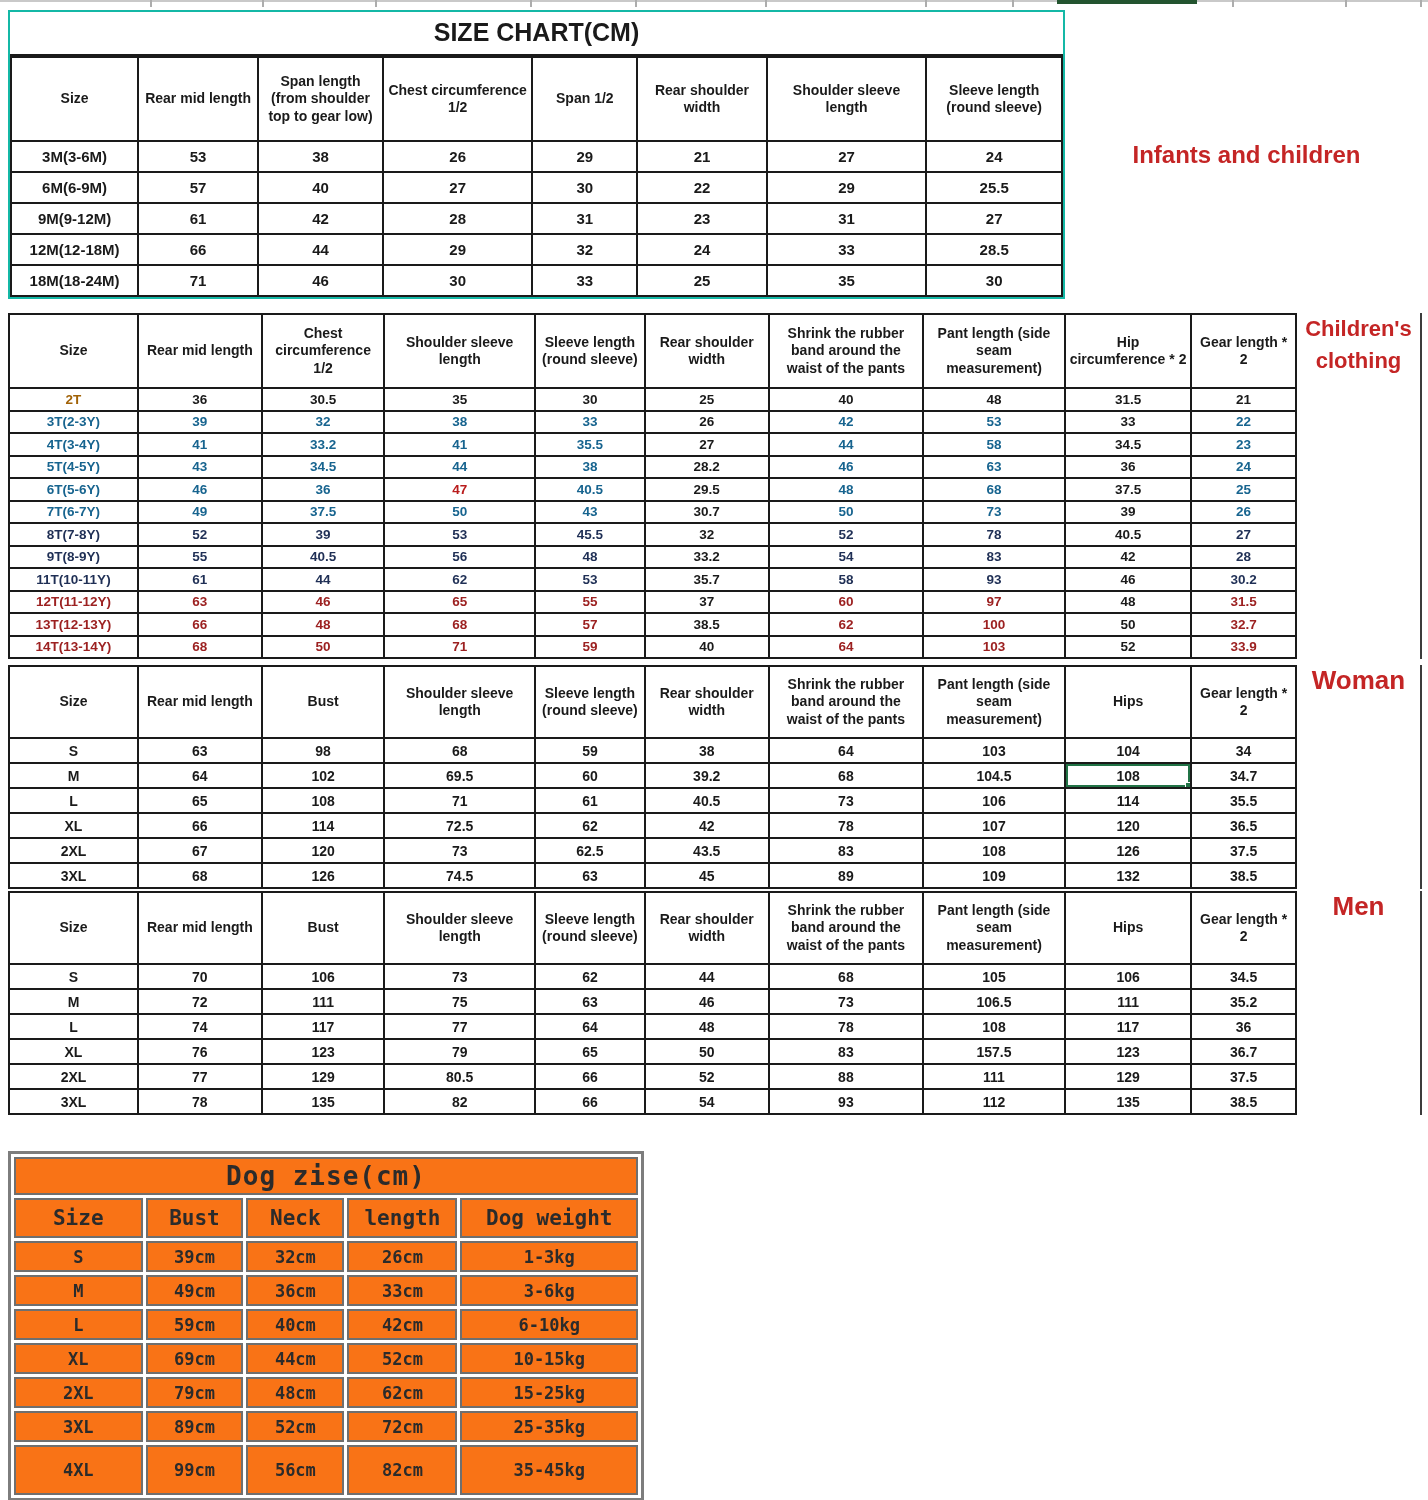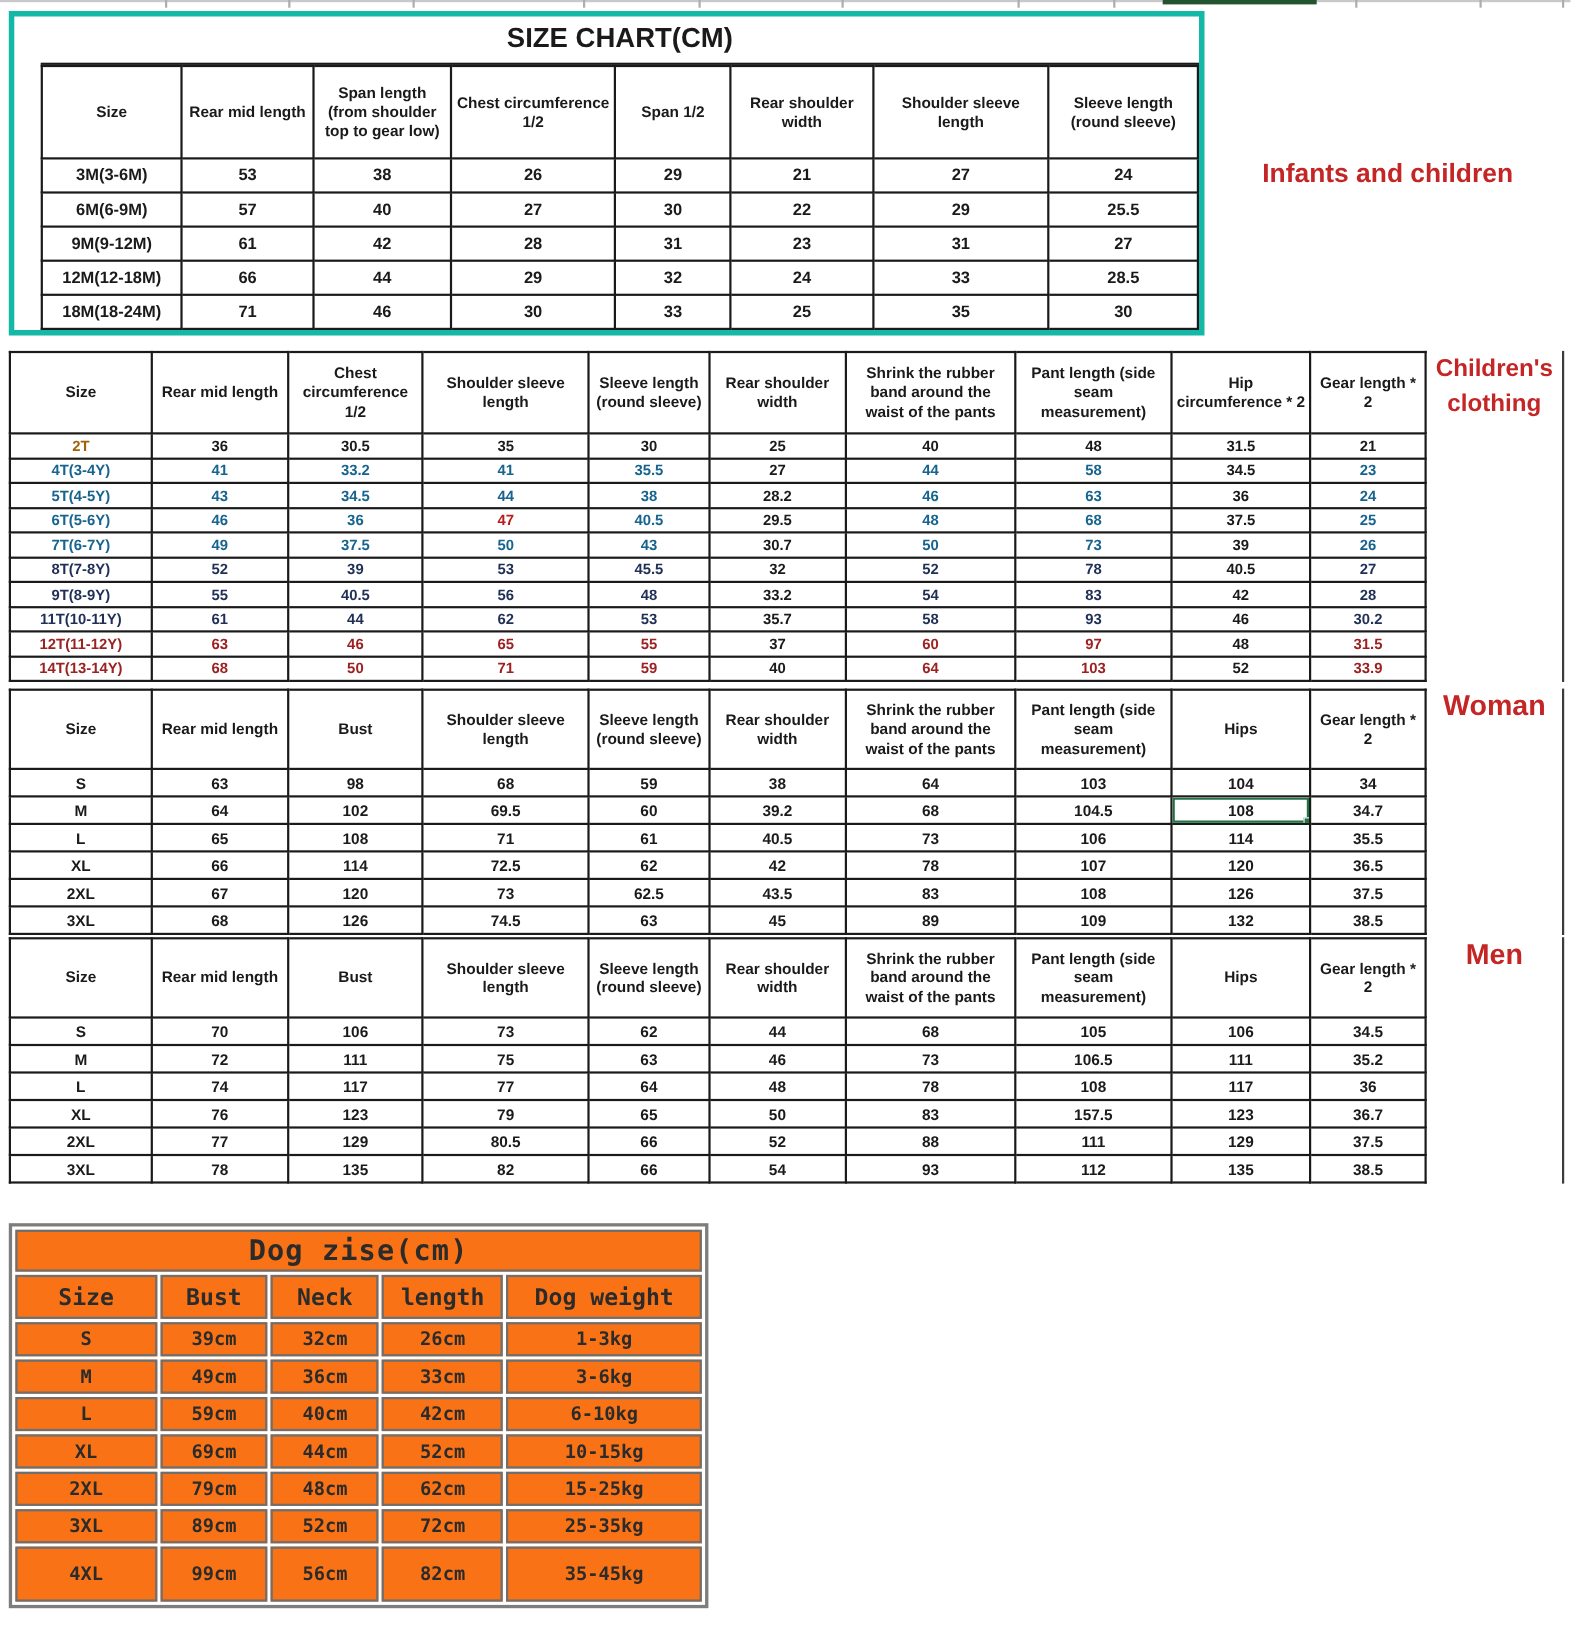--- a/index.html
+++ b/index.html
@@ -12,21 +12,21 @@
   .tick { position:absolute; top:0; width:2px; height:7px; background:#adadad; }
   .green-seg { position:absolute; top:0; left:1057px; width:140px; height:4px; background:#23542f; }
 
   
   table.sheet { width:100%; border-collapse:collapse; table-layout:fixed; }
   table.sheet th, table.sheet td { border:2px solid #1a1a1a; text-align:center; font-weight:bold; padding:0 3px; overflow:hidden; }
   table.sheet th { font-size:14px; line-height:1.25; }
 
   
   .s1 { display:flex; margin:0 0 0 8px; }
-  .s1-box { width:1053px; border:5px solid #14b8a6;padding-left:24px; }
+  .s1-box { width:1053px; border:2px solid #14b8a6; }
   .s1-title { text-align:center; font-weight:bold; font-size:25px; padding:6px 0 7px 0; border-bottom:2px solid #1a1a1a; }
   .s1 th { height:82px; }
   .s1 td { height:29px; font-size:15px; }
   .s1-label-area { flex:1; display:flex; align-items:center; justify-content:center; }
 
   .side-label { font-weight:bold; text-align:center; }
   .lbl-infants { font-size:24px; }
   .lbl-children { font-size:22px; line-height:1.45; width:110px; }
   .lbl-woman { font-size:26px; }
   .lbl-men { font-size:26px; }
@@ -201,20 +201,32 @@
               <td style="color: rgb(26, 26, 26);">30.5</td>
               <td style="color: rgb(26, 26, 26);">35</td>
               <td style="color: rgb(26, 26, 26);">30</td>
               <td style="color: rgb(26, 26, 26);">25</td>
               <td style="color: rgb(26, 26, 26);">40</td>
               <td style="color: rgb(26, 26, 26);">48</td>
               <td style="color: rgb(26, 26, 26);">31.5</td>
               <td style="color: rgb(26, 26, 26);">21</td>
             </tr>
             <tr>
+              <td style="color: rgb(23, 100, 143);">3T(2-3Y)</td>
+              <td style="color: rgb(23, 100, 143);">39</td>
+              <td style="color: rgb(23, 100, 143);">32</td>
+              <td style="color: rgb(23, 100, 143);">38</td>
+              <td style="color: rgb(23, 100, 143);">33</td>
+              <td style="color: rgb(26, 26, 26);">26</td>
+              <td style="color: rgb(23, 100, 143);">42</td>
+              <td style="color: rgb(23, 100, 143);">53</td>
+              <td style="color: rgb(26, 26, 26);">33</td>
+              <td style="color: rgb(23, 100, 143);">22</td>
+            </tr>
+            <tr>
               <td style="color: rgb(23, 100, 143);">4T(3-4Y)</td>
               <td style="color: rgb(23, 100, 143);">41</td>
               <td style="color: rgb(23, 100, 143);">33.2</td>
               <td style="color: rgb(23, 100, 143);">41</td>
               <td style="color: rgb(23, 100, 143);">35.5</td>
               <td style="color: rgb(26, 26, 26);">27</td>
               <td style="color: rgb(23, 100, 143);">44</td>
               <td style="color: rgb(23, 100, 143);">58</td>
               <td style="color: rgb(26, 26, 26);">34.5</td>
               <td style="color: rgb(23, 100, 143);">23</td>
@@ -295,20 +307,32 @@
               <td style="color: rgb(156, 33, 33);">12T(11-12Y)</td>
               <td style="color: rgb(156, 33, 33);">63</td>
               <td style="color: rgb(156, 33, 33);">46</td>
               <td style="color: rgb(156, 33, 33);">65</td>
               <td style="color: rgb(156, 33, 33);">55</td>
               <td style="color: rgb(26, 26, 26);">37</td>
               <td style="color: rgb(156, 33, 33);">60</td>
               <td style="color: rgb(156, 33, 33);">97</td>
               <td style="color: rgb(26, 26, 26);">48</td>
               <td style="color: rgb(156, 33, 33);">31.5</td>
+            </tr>
+            <tr>
+              <td style="color: rgb(156, 33, 33);">13T(12-13Y)</td>
+              <td style="color: rgb(156, 33, 33);">66</td>
+              <td style="color: rgb(156, 33, 33);">48</td>
+              <td style="color: rgb(156, 33, 33);">68</td>
+              <td style="color: rgb(156, 33, 33);">57</td>
+              <td style="color: rgb(26, 26, 26);">38.5</td>
+              <td style="color: rgb(156, 33, 33);">62</td>
+              <td style="color: rgb(156, 33, 33);">100</td>
+              <td style="color: rgb(26, 26, 26);">50</td>
+              <td style="color: rgb(156, 33, 33);">32.7</td>
             </tr>
             <tr>
               <td style="color: rgb(156, 33, 33);">14T(13-14Y)</td>
               <td style="color: rgb(156, 33, 33);">68</td>
               <td style="color: rgb(156, 33, 33);">50</td>
               <td style="color: rgb(156, 33, 33);">71</td>
               <td style="color: rgb(156, 33, 33);">59</td>
               <td style="color: rgb(26, 26, 26);">40</td>
               <td style="color: rgb(156, 33, 33);">64</td>
               <td style="color: rgb(156, 33, 33);">103</td>

